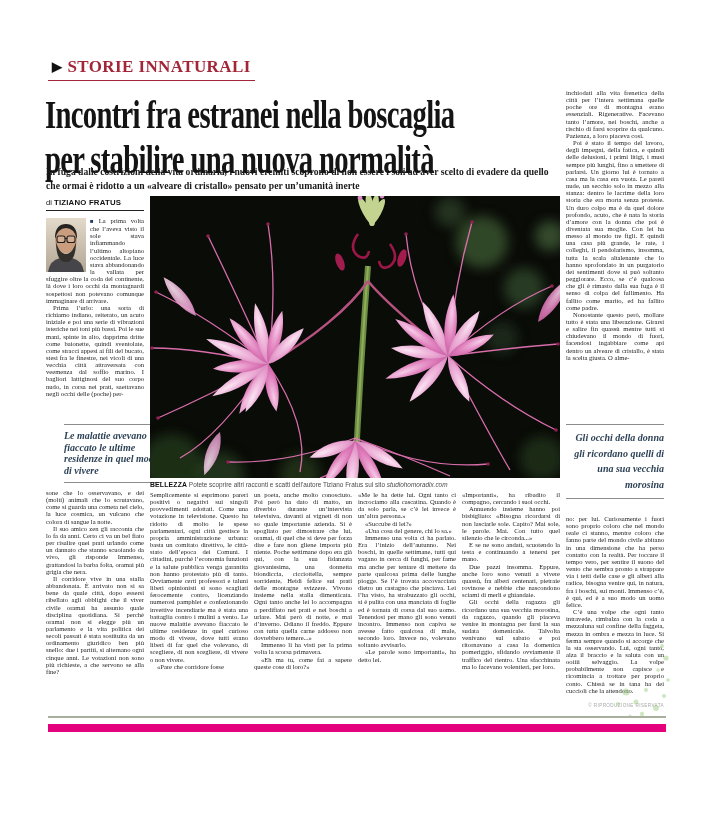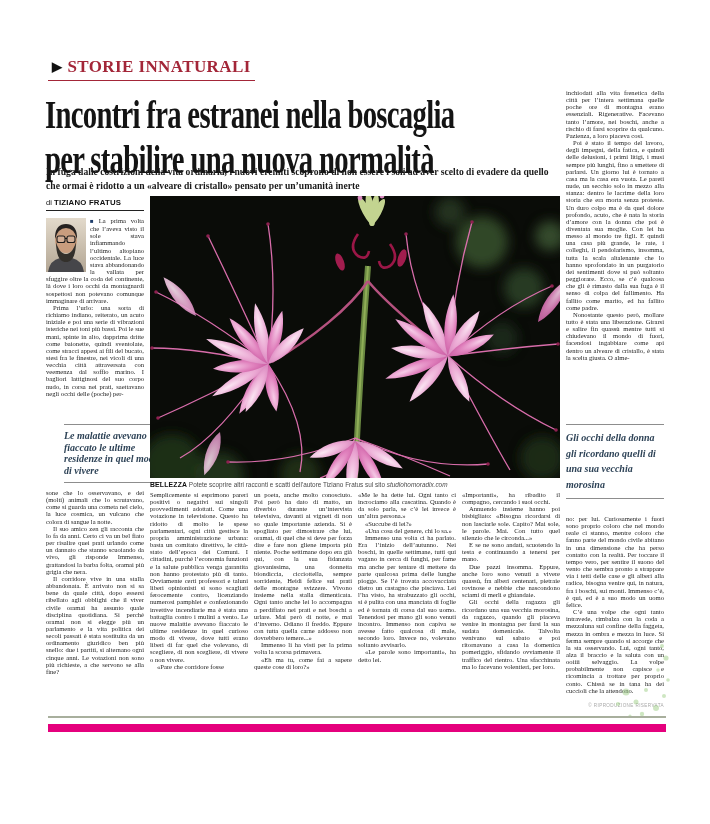--- a/index.html
+++ b/index.html
@@ -24,21 +24,21 @@
   .marker{color:#1e3d6b;font-size:6px;margin-right:2px;}
   
   .byline{left:46px;top:198px;width:98px;font-family:"Liberation Sans",sans-serif;
           font-size:7.5px;border-bottom:1px solid #222;padding-bottom:3px;color:#111;}
   .byline b{font-size:7.8px;letter-spacing:.2px;}
   .authorphoto{float:left;width:40px;height:54px;margin:1px 4px 2px 0;}
   
   .pq{font-style:italic;font-weight:bold;color:#2e4357;width:98px;
       border-top:1.5px solid #8d8d8d;border-bottom:1px solid #8d8d8d;
       font-size:10px;line-height:11.6px;padding:5px 0 6px 0;text-align:left;}
-  .pq.right{line-height:15.5px;}
+  .pq.right{line-height:15.5px;text-align:right;}
   
   .photo{left:150px;top:196px;width:410px;height:282px;background:#0a0c08;overflow:hidden;}
   .caption{left:150px;top:481px;width:412px;font-family:"Liberation Sans",sans-serif;
            font-size:6.4px;color:#4a4a4a;}
   .caption b{color:#101010;font-size:6.8px;letter-spacing:.2px;}
   .caption i{font-style:italic;}
   
   .sageline{left:48px;top:716px;width:618px;height:2px;background:#a8af9d;}
   .magentabar{left:48px;top:724px;width:618px;height:8px;background:#e5007d;}
   .credit{left:566px;top:703px;width:98px;text-align:right;

